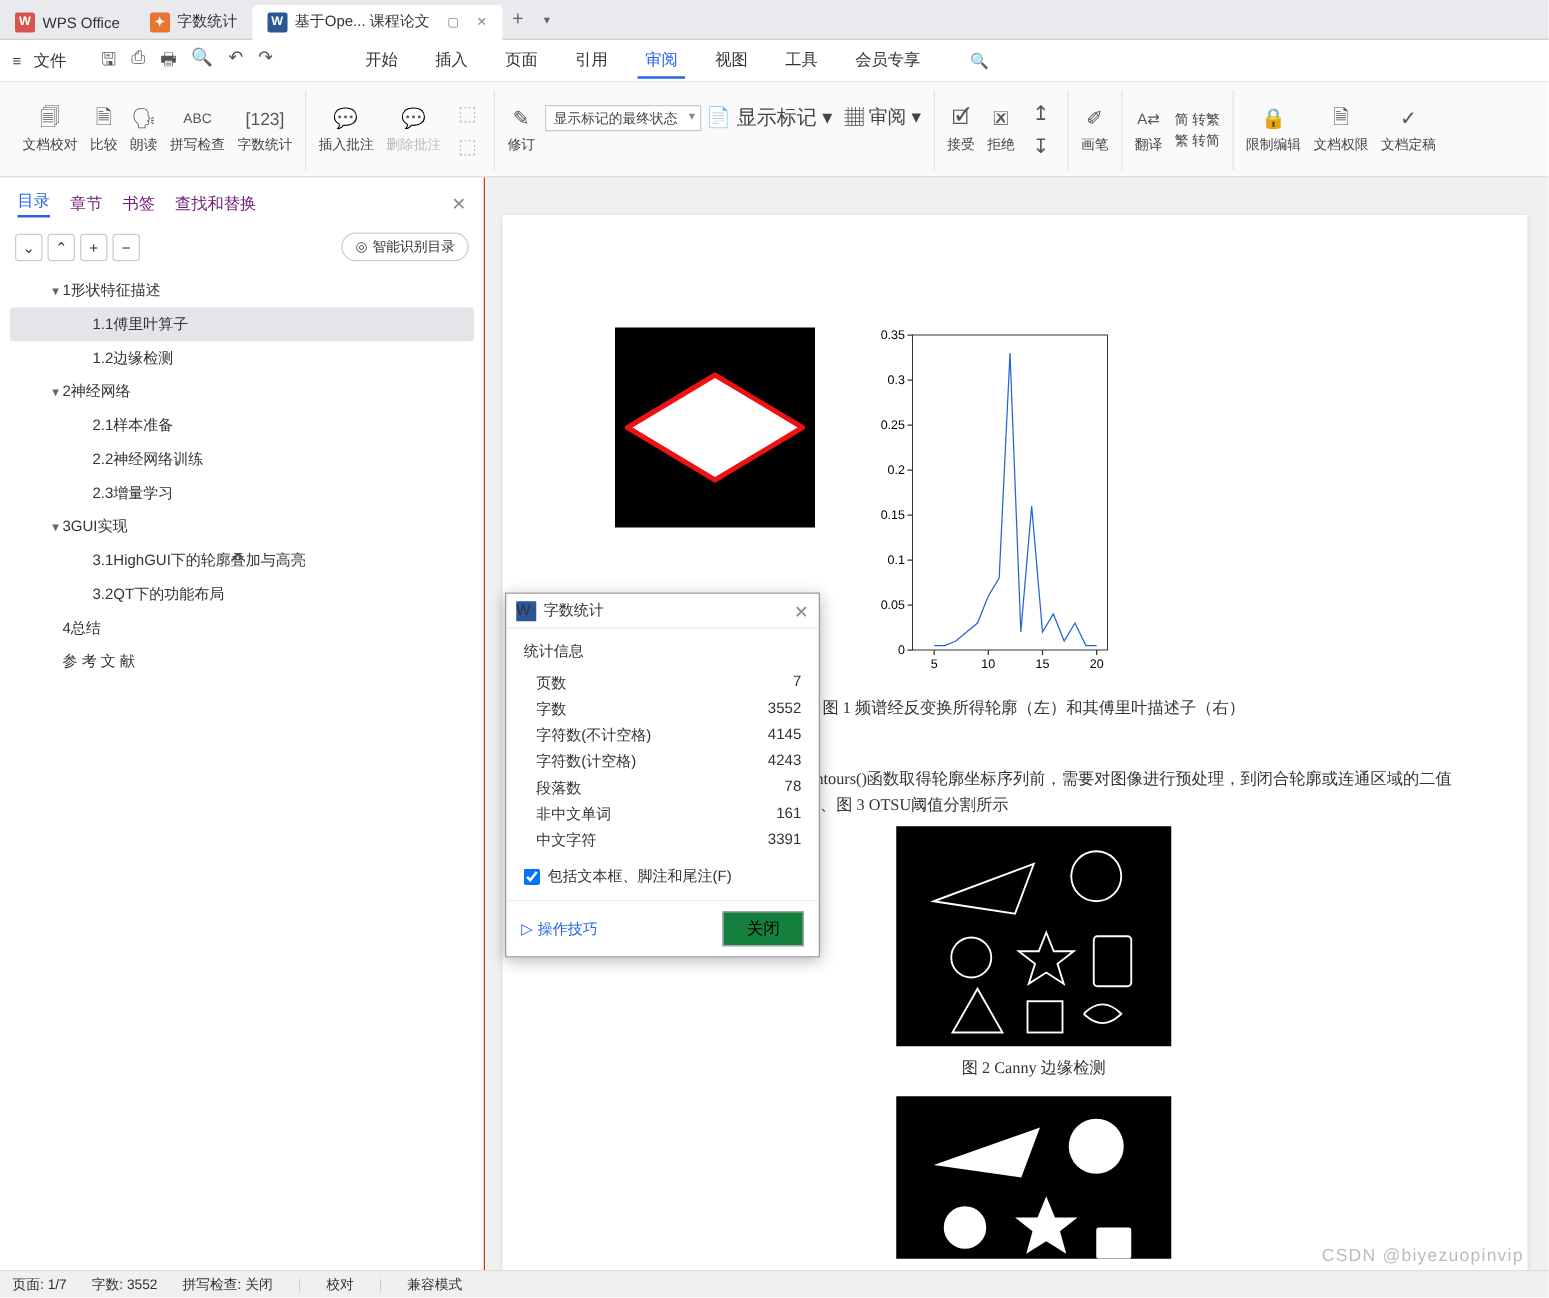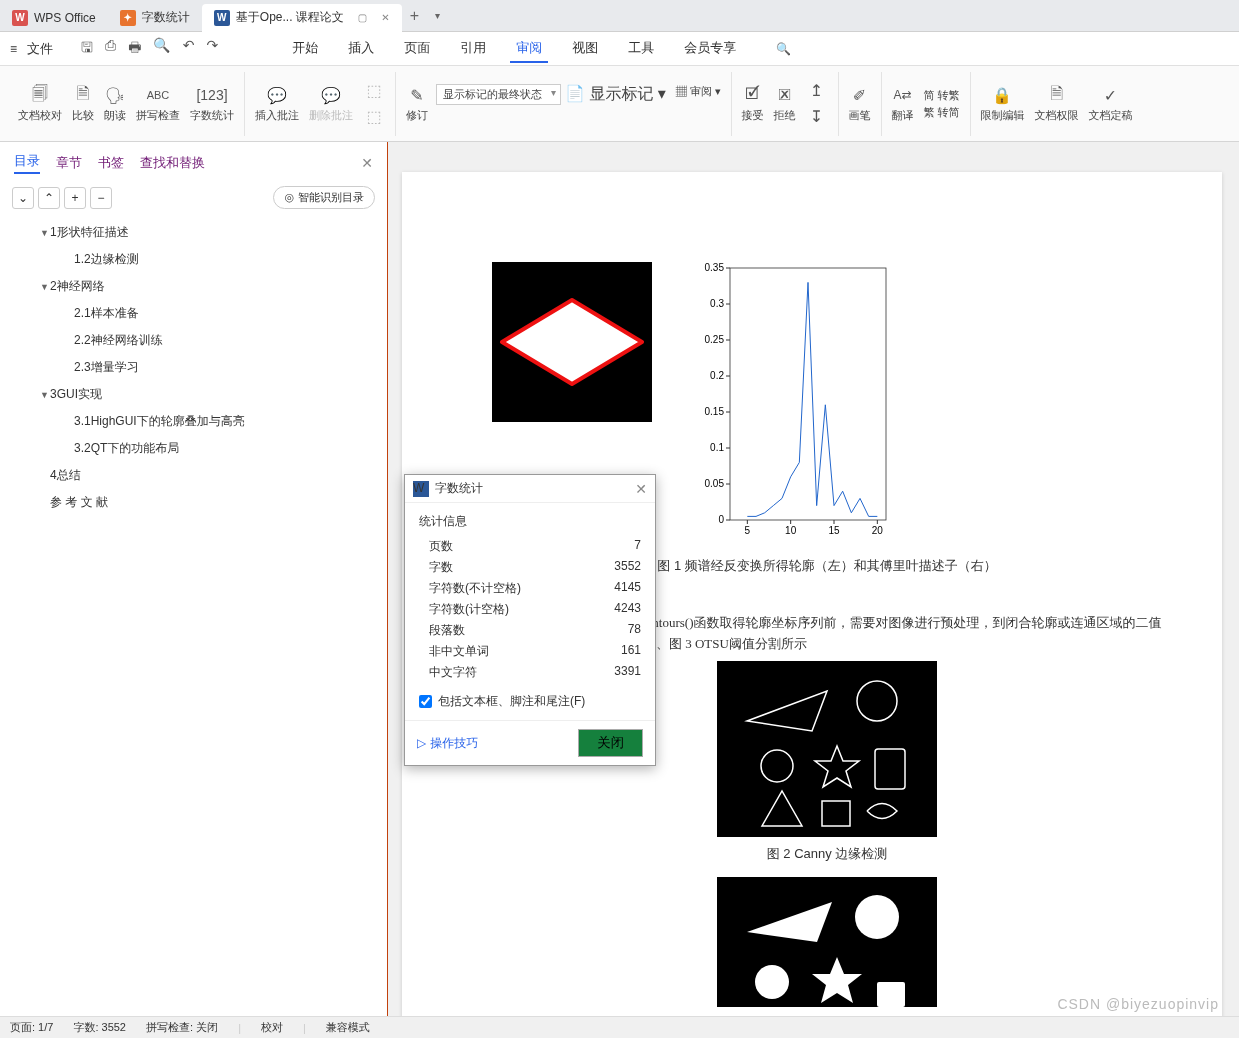--- a/index.html
+++ b/index.html
@@ -41,21 +41,21 @@
 .toc-item { padding: 5px 8px; cursor: pointer; font-size: 12px; color: #333; border-radius: 2px; }
 .toc-item.lv1 { padding-left: 32px; }
 .toc-item.lv2 { padding-left: 56px; }
 .toc-item.sel { background: #e3e5e8; }
 .toc-item .tri { display: inline-block; width: 10px; font-size: 9px; color: #666; }
 .docarea { flex: 1; background: #f0f0f0; position: relative; overflow: hidden; }
 .page { background: #fff; margin: 30px 0 0 14px; width: 820px; box-shadow: 0 1px 4px rgba(0,0,0,0.15); padding: 90px 60px 30px 90px; position: relative; min-height: 900px; }
 .figrow { display: flex; gap: 40px; align-items: flex-start; margin-bottom: 12px; }
 .diamond-box { width: 160px; height: 160px; background: #000; display: flex; align-items: center; justify-content: center; }
 .chart-box { }
-.caption { text-align: center; font-family: Liberation Sans, sans-serif; font-size: 13px; margin: 8px 0 14px; }
+.caption { text-align: center; font-family: Liberation Serif, serif; font-size: 13px; margin: 8px 0 14px; }
 .sec-h { font-family: "SimSun", serif; font-size: 14px; font-weight: bold; margin: 6px 0; }
 .body-text { font-family: "SimSun", serif; font-size: 13px; line-height: 1.6; text-indent: 2em; }
 .shapes-box { width: 220px; height: 176px; background: #000; margin: 6px auto 4px; position: relative; }
 .shapes-box2 { width: 220px; height: 130px; background: #000; margin: 6px auto 0; position: relative; }
 .dialog { position: absolute; left: 404px; top: 474px; width: 252px; background: #fff; border: 1px solid #999; box-shadow: 0 3px 12px rgba(0,0,0,0.3); z-index: 100; }
 .dlg-title { height: 28px; display: flex; align-items: center; padding: 0 8px; font-size: 12px; gap: 6px; border-bottom: 1px solid #eee; }
 .dlg-title .icon-box { width: 16px; height: 16px; }
 .dlg-close { margin-left: auto; cursor: pointer; color: #888; font-size: 14px; }
 .dlg-body { padding: 10px 14px; font-size: 12px; }
 .stat-h { margin-bottom: 6px; }
@@ -161,21 +161,21 @@
   <div class="rgroup">
     <div style="display:flex;gap:8px;align-items:flex-start">
       <div class="rbtn">
           <div class="ricon">✎</div>
           <span>修订</span>
         </div>
       <div style="display:flex;flex-direction:row;gap:4px">
         <div class="rselect"><span>显示标记的最终状态</span></div>
         <div style="display:flex;gap:10px">
           <span style="font-size:16px">📄 <span>显示标记</span> ▾</span>
-          <span style="font-size:11px">▦ <span>审阅</span> ▾</span>
+          <span style="font-size:15px">▦ <span>审阅</span> ▾</span>
         </div>
       </div>
     </div>
   </div>
   <div class="rgroup">
     <div class="rrow">
       <div class="rbtn">
           <div class="ricon">🗹</div>
           <span>接受</span>
         </div>
@@ -239,20 +239,21 @@
       <div class="tbtn">⌃</div>
       <div class="tbtn">+</div>
       <div class="tbtn">−</div>
       <div class="smart">
         <span>◎</span>
         <span>智能识别目录</span>
       </div>
     </div>
     <div class="toc" id="toc">
         <div class="toc-item lv1"><span class="tri">▼</span>1形状特征描述</div>
+        <div class="toc-item lv2 sel"><span class="tri"></span>1.1傅里叶算子</div>
         <div class="toc-item lv2"><span class="tri"></span>1.2边缘检测</div>
         <div class="toc-item lv1"><span class="tri">▼</span>2神经网络</div>
         <div class="toc-item lv2"><span class="tri"></span>2.1样本准备</div>
         <div class="toc-item lv2"><span class="tri"></span>2.2神经网络训练</div>
         <div class="toc-item lv2"><span class="tri"></span>2.3增量学习</div>
         <div class="toc-item lv1"><span class="tri">▼</span>3GUI实现</div>
         <div class="toc-item lv2"><span class="tri"></span>3.1HighGUI下的轮廓叠加与高亮</div>
         <div class="toc-item lv2"><span class="tri"></span>3.2QT下的功能布局</div>
         <div class="toc-item lv1"><span class="tri"></span>4总结</div>
         <div class="toc-item lv1"><span class="tri"></span>参 考 文 献</div>

